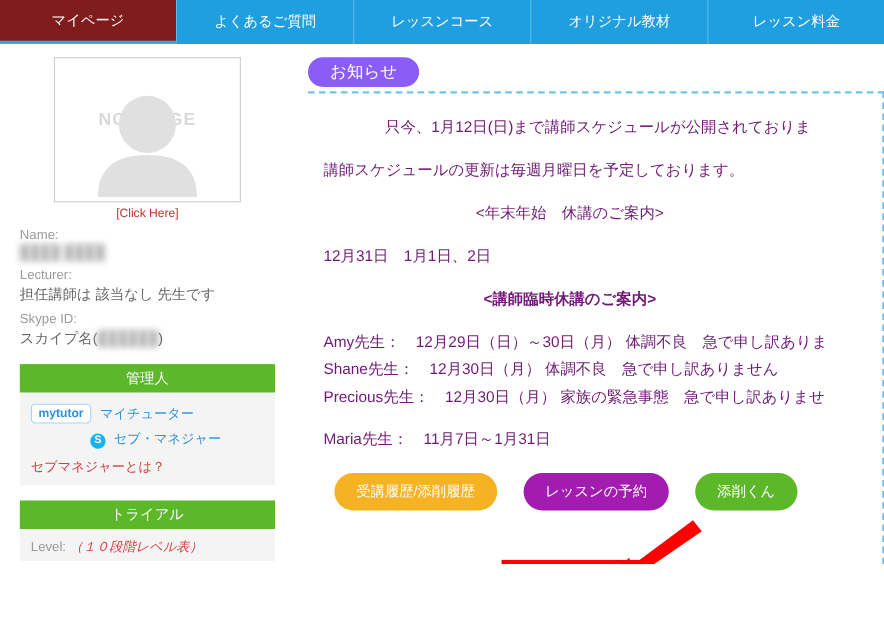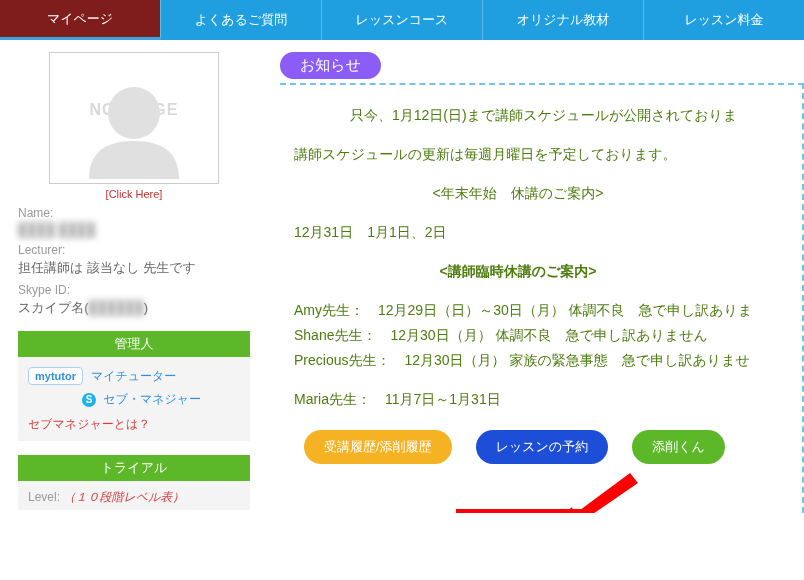--- a/index.html
+++ b/index.html
@@ -128,39 +128,39 @@
   }
   .notice-box {
     border: 2px dashed #6fc3ee;
     border-left: none;
     border-bottom: none;
     padding: 20px 0 10px 14px;
     min-height: 430px;
     position: relative;
     overflow: hidden;
   }
-  .notice-box p { margin: 0 0 18px 0; font-size: 14px; color: #4d7c0f; line-height:1.5;}
+  .notice-box p { margin: 0 0 18px 0; font-size: 14px; color: #701a75; line-height:1.5;}
   .notice-box .bold { font-weight: bold; }
   .pill-row {
     display: flex;
     gap: 24px;
     margin-top: 20px;
     align-items: center;
     margin-left: 10px;
   }
   .pill {
     border: none;
     border-radius: 18px;
     padding: 8px 20px;
     color: #fff;
     font-size: 13px;
     cursor: pointer;
   }
   .pill.orange { background: #f5b324; }
-  .pill.blue   { background: #1d4ed8; }
+  .pill.blue   { background: #a21caf; }
   .pill.green  { background: #5cb829; }
   .highlight-rect {
     position: absolute;
     border: 4px solid #ff0000;
     pointer-events: none;
   }
   .arrow-svg { position:absolute; pointer-events:none; }
 </style>
 </head>
 <body>

